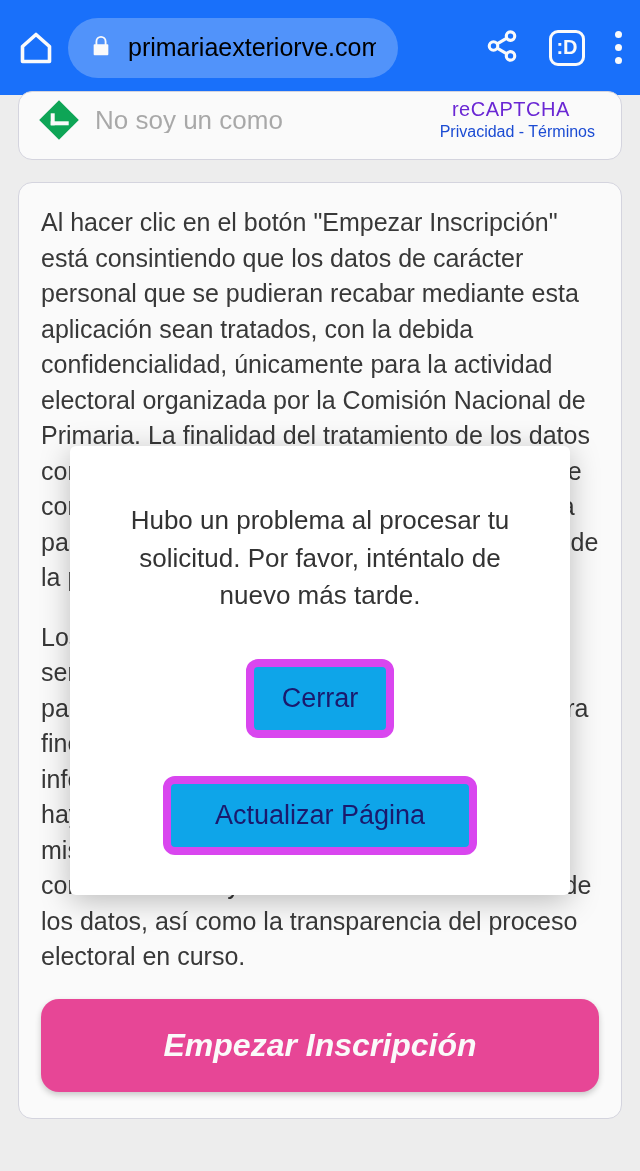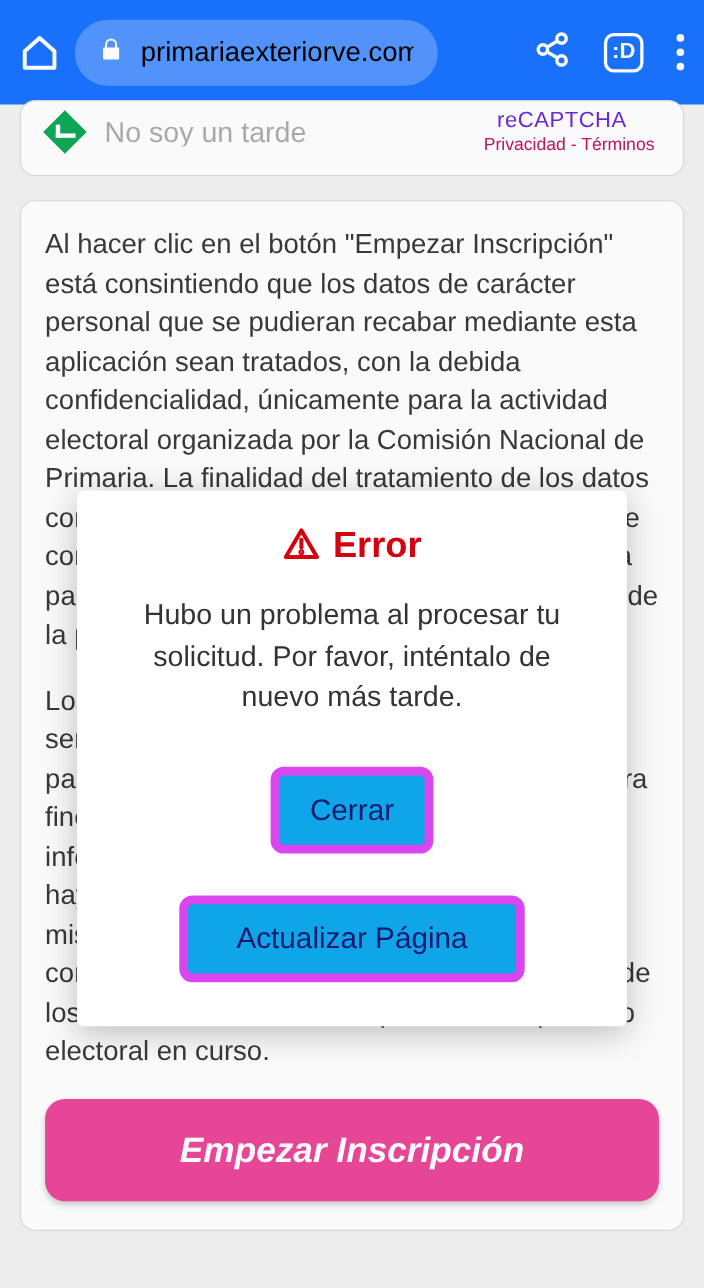--- a/index.html
+++ b/index.html
@@ -57,21 +57,21 @@
     width:28px; height:28px; background:#0fa958; transform: rotate(45deg);
     position:relative; margin-right:22px; flex:0 0 auto;
   }
   .recaptcha-row .check::after{
     content:""; position:absolute; transform: rotate(-45deg);
     left:5px; top:7px; width:14px; height:8px; border-left:4px solid #fff; border-bottom:4px solid #fff;
   }
   .recaptcha-label { font-size:26px; color:#4a4a4a; line-height:1; white-space:nowrap; overflow:hidden; filter: blur(0.3px); opacity:0.45; }
   .recaptcha-brand { margin-left:auto; text-align:center; }
   .recaptcha-brand .brand { font-size:20px; color:#6d28d9; letter-spacing:0.5px; }
-  .recaptcha-brand .links { font-size:16px; color:#be185d; margin-top:2px;margin-left:13px; }
+  .recaptcha-brand .links { font-size:16px; color:#1d4ed8; margin-top:2px;margin-left:13px; }
 
   .consent-card {
     margin-top: 22px;
     background:#fff;
     border:1px solid #d9d9e3;
     border-radius:14px;
     padding: 22px 22px 26px 22px;
   }
   .consent-text {
     font-size: 25px;
@@ -155,21 +155,21 @@
         <span></span>
       </span>
   </div>
 </div>
 
 <div class="page">
 
   <div class="card">
     <div class="recaptcha-row">
       <div class="check"></div>
-      <div class="recaptcha-label">No soy un tarde</div>
+      <div class="recaptcha-label">No soy un como</div>
       <div class="recaptcha-brand">
         <div class="brand">reCAPTCHA</div>
         <div class="links">
           <span>Privacidad</span> - <span>Términos</span>
         </div>
       </div>
     </div>
   </div>
 
   <div class="consent-card">
@@ -177,25 +177,17 @@
       <p>Al hacer clic en el botón "Empezar Inscripción" está consintiendo que los datos de carácter personal que se pudieran recabar mediante esta aplicación sean tratados, con la debida confidencialidad, únicamente para la actividad electoral organizada por la Comisión Nacional de Primaria. La finalidad del tratamiento de los datos corresponde a la actualización de la dirección de correo electrónico y otros datos necesarios para participar, quedando estos datos dentro y fuera de la primaria.</p>
       <p>Los datos suministrados en este formulario solo serán conservados durante el tiempo necesario para los fines descritos y no serán utilizados para fines distintos a la actividad electoral. La información puede ser compartida con quienes hayan sido debidamente autorizados, con los mismos fines, y siempre respetando la confidencialidad y los derechos de los titulares de los datos, así como la transparencia del proceso electoral en curso.</p>
     </div>
     <button class="cta">Empezar Inscripción</button>
   </div>
 
 </div>
 
 <div class="modal-backdrop">
   <div class="modal">
-    <div class="modal-title">
-      <svg viewBox="0 0 24 24" fill="none" stroke="#d4010f" stroke-width="2.6" stroke-linejoin="round" stroke-linecap="round">
-          <path d="M12 3 L22 20 H2 Z"></path>
-          <line x1="12" y1="9" x2="12" y2="14"></line>
-          <circle cx="12" cy="17" r="0.6" fill="#d4010f"></circle>
-        </svg>
-      <span>Error</span>
-    </div>
     <div class="modal-msg">Hubo un problema al procesar tu solicitud. Por favor, inténtalo de nuevo más tarde.</div>
     <button class="modal-btn primary">Cerrar</button>
     <button class="modal-btn secondary">Actualizar Página</button>
   </div>
 </div>
 
 </body></html>

